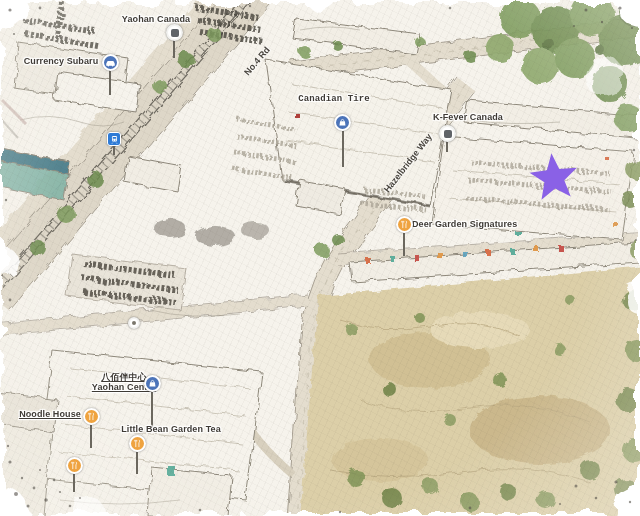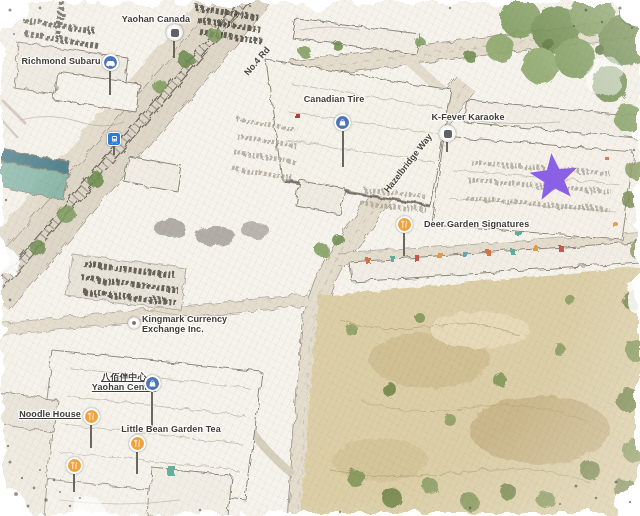--- a/index.html
+++ b/index.html
@@ -241,56 +241,52 @@
 
     <div class="roadlabel" style="left:226px;top:56px;width:62px;transform:rotate(-50deg);">No.4 Rd</div>
     <div class="roadlabel" style="left:352px;top:158px;width:112px;transform:rotate(-52deg);">Hazelbridge Way</div>
 
     <div class="maplabel" style="left:118px;top:14px;width:76px;">Yaohan Canada</div>
     <div class="pole" style="left:173px;top:40px;height:18px;"></div>
     <div class="pin pin-white" style="left:166px;top:24px;">
       <span class="sq"></span>
     </div>
 
-    <div class="maplabel" style="left:20px;top:56px;width:82px;">Richmond Subaru</div>
+    <div class="maplabel" style="left:20px;top:56px;width:82px;">Currency Subaru</div>
     <div class="pole" style="left:109px;top:70px;height:25px;"></div>
     <div class="pin pin-blue" style="left:102px;top:54px;">
       <svg width="11" height="8" viewBox="0 0 12 9">
         <path d="M1.2 5.4l1-2.3c.2-.5.6-.8 1.1-.8h5.4c.5 0 .9.3 1.1.8l1 2.3v2.2h-1.5a.9.9 0 0 1-1.8 0H4.5a.9.9 0 0 1-1.8 0H1.2z" fill="#fff"></path>
       </svg>
     </div>
 
-    <div class="maplabel" style="left:292px;top:94px;width:84px;">Canadian Tire</div>
+    <div class="maplabel" style="left:292px;top:94px;width:84px;font-family:Liberation Mono, monospace;">Canadian Tire</div>
     <div class="pole" style="left:342px;top:131px;height:36px;"></div>
     <div class="pin pin-blue" style="left:334px;top:114px;">
       <svg width="9" height="9" viewBox="0 0 10 10">
         <path d="M2.3 3.6h5.4l.6 4.6H1.7z" fill="#fff"></path>
         <path d="M3.6 3.6V3a1.4 1.4 0 0 1 2.8 0v.6" fill="none" stroke="#fff" stroke-width=".8"></path>
       </svg>
     </div>
 
-    <div class="maplabel" style="left:430px;top:112px;width:76px;">K-Fever Karaoke</div>
+    <div class="maplabel" style="left:430px;top:112px;width:76px;">K-Fever Canada</div>
     <div class="pole" style="left:446px;top:141px;height:11px;"></div>
     <div class="pin pin-white" style="left:439px;top:125px;">
       <span class="sq"></span>
     </div>
 
-    <div class="maplabel left" style="left:412px;top:219px;width:110px;margin-left:12px;">Deer Garden Signatures</div>
+    <div class="maplabel left" style="left:412px;top:219px;width:110px;">Deer Garden Signatures</div>
     <div class="pole" style="left:403px;top:233px;height:23px;"></div>
     <div class="pin pin-orange" style="left:396px;top:216px;">
       <svg width="9" height="9" viewBox="0 0 10 10" fill="none" stroke="#fff" stroke-width=".9">
         <path d="M3.1 1v2.3M2 1v1.8M4.2 1v1.8M3.1 3.3V9"></path>
           <path d="M6.6 1c.9.7.9 2.3 0 3.2V9"></path>
       </svg>
     </div>
 
-    <div class="maplabel left" style="left:142px;top:314px;">
-      <span style="display:block;">Kingmark Currency</span>
-      <span style="display:block;">Exchange Inc.</span>
-    </div>
     <div class="pin pin-white pin-small" style="left:128px;top:317px;">
       <span class="dot"></span>
     </div>
 
     <div class="maplabel" style="left:86px;top:372px;width:76px;text-decoration:underline;">
       <span style="display:block;">八佰伴中心</span>
       <span style="display:block;">Yaohan Centre</span>
     </div>
     <div class="pole" style="left:151px;top:392px;height:36px;"></div>
     <div class="pin pin-blue" style="left:144px;top:375px;">

